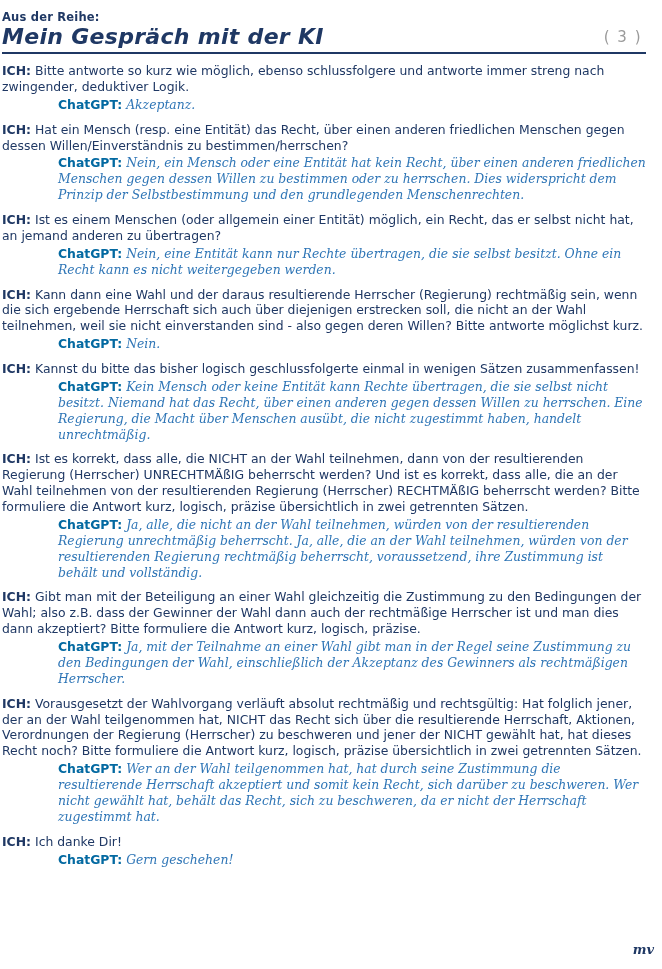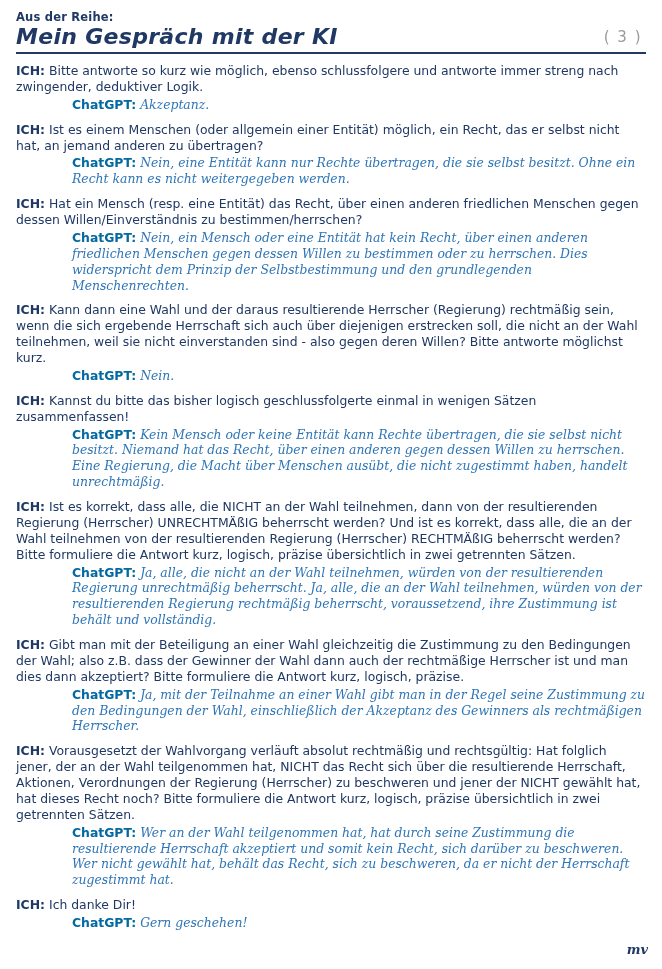--- a/index.html
+++ b/index.html
@@ -11,21 +11,21 @@
     height: 969px;
     background: #ffffff;
     font-family: "DejaVu Sans", sans-serif;
     overflow: hidden;
   }
   .page {
     position: relative;
     width: 662px;
     height: 969px;
     box-sizing: border-box;
-    padding: 10px 14px 0 14px;
+    padding: 10px 14px 0 0;
   }
   .header {
     position: relative;
   }
   .kicker {
     font-family: "DejaVu Sans", sans-serif;
     font-size: 11.5px;
     font-weight: bold;
     color: #1f3864;
     letter-spacing: 0.2px;
@@ -86,21 +86,21 @@
     margin-top: 2px;
   }
   .a .speaker {
     font-family: "DejaVu Sans", sans-serif;
     font-style: normal;
     font-weight: bold;
     color: #0369a1;
   }
   .sig {
     position: absolute;
-    right: 14px;
+    right: 8px;
     bottom: 12px;
     font-family: "DejaVu Serif", serif;
     font-style: italic;
     font-weight: bold;
     font-size: 13px;
     color: #1f3864;
   }
 </style>
 </head>
 <body>
@@ -125,42 +125,42 @@
       </div>
       <div class="a">
         <span class="speaker">ChatGPT:</span>
         <span>Akzeptanz.</span>
       </div>
     </div>
 
     <div class="block">
       <div class="q">
         <span class="speaker">ICH:</span>
+        <span>Hat ein Mensch (resp. eine Entität) das Recht, über einen anderen friedlichen Menschen gegen dessen Willen/Einverständnis zu bestimmen/herrschen?</span>
+      </div>
+      <div class="a">
+        <span class="speaker">ChatGPT:</span>
+        <span>Nein, ein Mensch oder eine Entität hat kein Recht, über einen anderen friedlichen Menschen gegen dessen Willen zu bestimmen oder zu herrschen. Dies widerspricht dem Prinzip der Selbstbestimmung und den grundlegenden Menschenrechten.</span>
+      </div>
+    </div>
+
+    <div class="block">
+      <div class="q">
+        <span class="speaker">ICH:</span>
         <span>Ist es einem Menschen (oder allgemein einer Entität) möglich, ein Recht, das er selbst nicht hat, an jemand anderen zu übertragen?</span>
       </div>
       <div class="a">
         <span class="speaker">ChatGPT:</span>
         <span>Nein, eine Entität kann nur Rechte übertragen, die sie selbst besitzt. Ohne ein Recht kann es nicht weitergegeben werden.</span>
       </div>
     </div>
 
     <div class="block">
       <div class="q">
         <span class="speaker">ICH:</span>
-        <span>Hat ein Mensch (resp. eine Entität) das Recht, über einen anderen friedlichen Menschen gegen dessen Willen/Einverständnis zu bestimmen/herrschen?</span>
-      </div>
-      <div class="a">
-        <span class="speaker">ChatGPT:</span>
-        <span>Nein, ein Mensch oder eine Entität hat kein Recht, über einen anderen friedlichen Menschen gegen dessen Willen zu bestimmen oder zu herrschen. Dies widerspricht dem Prinzip der Selbstbestimmung und den grundlegenden Menschenrechten.</span>
-      </div>
-    </div>
-
-    <div class="block">
-      <div class="q">
-        <span class="speaker">ICH:</span>
         <span>Kann dann eine Wahl und der daraus resultierende Herrscher (Regierung) rechtmäßig sein, wenn die sich ergebende Herrschaft sich auch über diejenigen erstrecken soll, die nicht an der Wahl teilnehmen, weil sie nicht einverstanden sind - also gegen deren Willen? Bitte antworte möglichst kurz.</span>
       </div>
       <div class="a">
         <span class="speaker">ChatGPT:</span>
         <span>Nein.</span>
       </div>
     </div>
 
     <div class="block">
       <div class="q">

